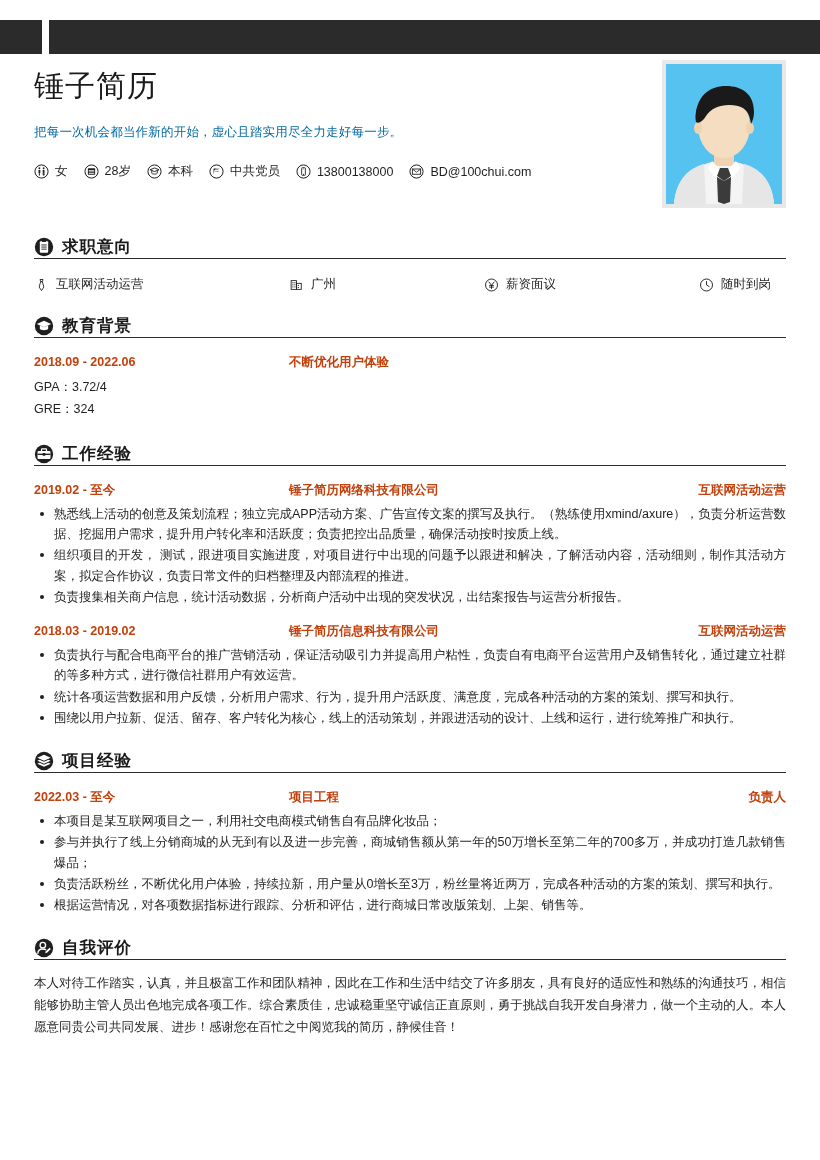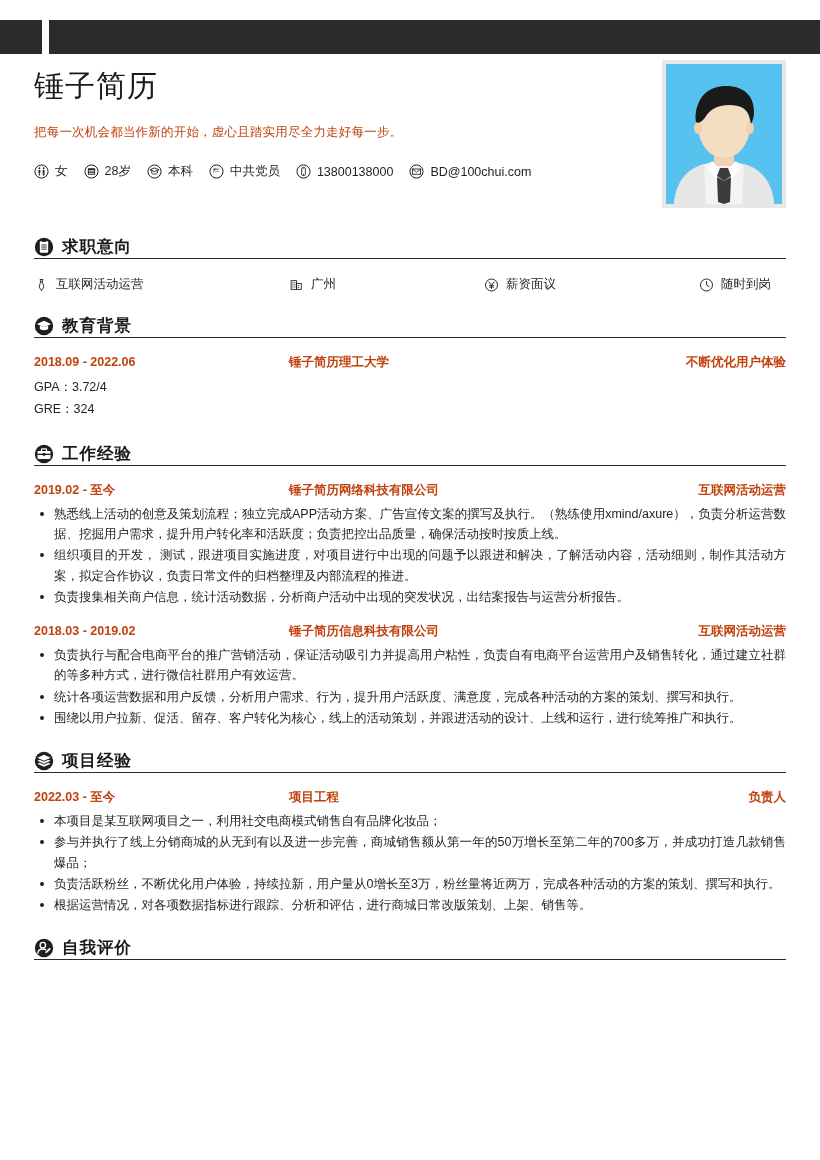--- a/index.html
+++ b/index.html
@@ -59,21 +59,21 @@
   .name {
     font-size: 30px;
     font-weight: 400;
     letter-spacing: 1px;
     color: #1a1a1a;
     line-height: 1.2;
   }
   .motto {
     margin-top: 20px;
     font-size: 12.5px;
-    color: #c2410c;
+    color: #0369a1;
     letter-spacing: .2px;
   }
   .facts {
     margin-top: 22px;
     display: flex;
     align-items: center;
     flex-wrap: nowrap;
   }
   .fact {
     display: flex;
@@ -390,21 +390,20 @@
             <path d="M3.4 9.6 L12 5.8 L20.6 9.6 L12 13.4 Z" fill="#ffffff"></path>
             <path d="M7 11.4 v4 c0 2.2 10 2.2 10 0 v-4 L12 13.6 Z" fill="#ffffff"></path>
           </svg>
         </span>
         <span class="sec-title">教育背景</span>
       </div>
 
       <div class="entry">
         <div class="entry-head">
           <span class="col-date">2018.09 - 2022.06</span>
-          <span class="col-org">锤子简历理工大学</span>
           <span class="col-role">不断优化用户体验</span>
         </div>
         <div class="sub-lines">
           <div class="sub-line">GPA：3.72/4</div>
           <div class="sub-line">GRE：324</div>
         </div>
       </div>
     </div>
 
     <div class="section">
@@ -481,16 +480,17 @@
         <span class="sec-ico">
           <svg width="20" height="20" viewBox="0 0 24 24">
             <circle cx="12" cy="12" r="11" fill="#1f1f1f"></circle>
             <circle cx="10.6" cy="8.6" r="3.3" fill="none" stroke="#ffffff" stroke-width="1.6"></circle>
             <path d="M4.6 19 c0 -3.8 2.8 -5.8 6 -5.8 c1.5 0 2.9 0.4 4 1.2" fill="none" stroke="#ffffff" stroke-width="1.6"></path>
             <path d="M18.6 11.6 L20.2 13.2 L15.6 17.8 L13.4 18.4 L14 16.2 Z" fill="#ffffff"></path>
           </svg>
         </span>
         <span class="sec-title">自我评价</span>
       </div>
+      <div class="paragraph">本人对待工作踏实，认真，并且极富工作和团队精神，因此在工作和生活中结交了许多朋友，具有良好的适应性和熟练的沟通技巧，相信能够协助主管人员出色地完成各项工作。综合素质佳，忠诚稳重坚守诚信正直原则，勇于挑战自我开发自身潜力，做一个主动的人。本人愿意同贵公司共同发展、进步！感谢您在百忙之中阅览我的简历，静候佳音！</div>
     </div>
 
   </div>
 </div>
 
 </body></html>

